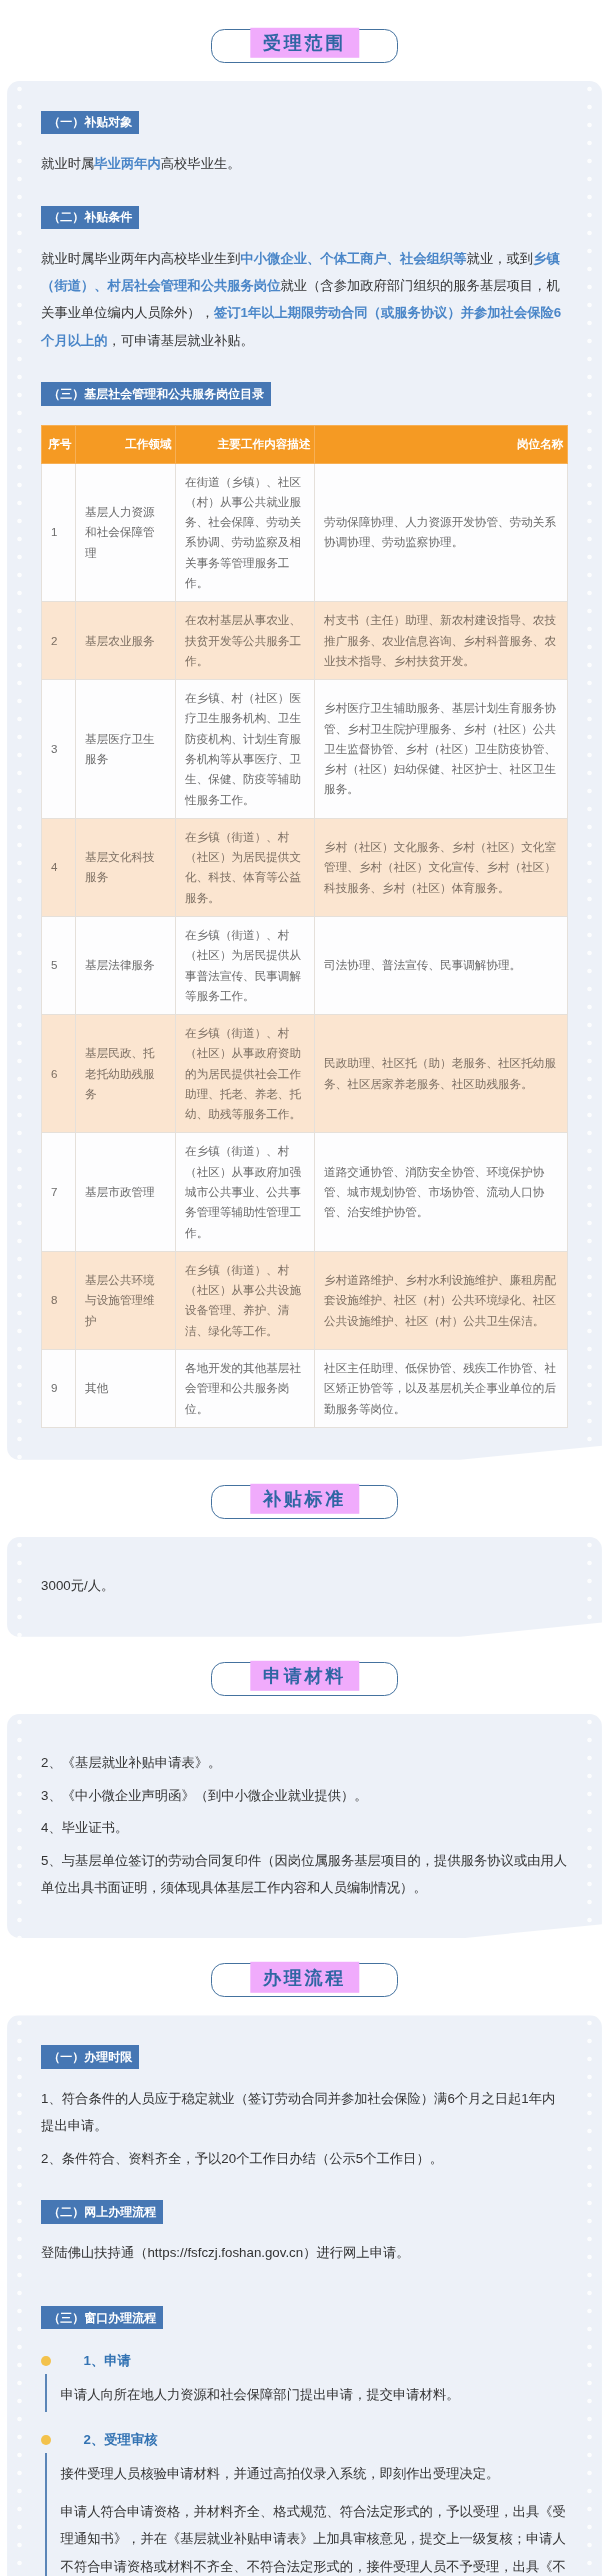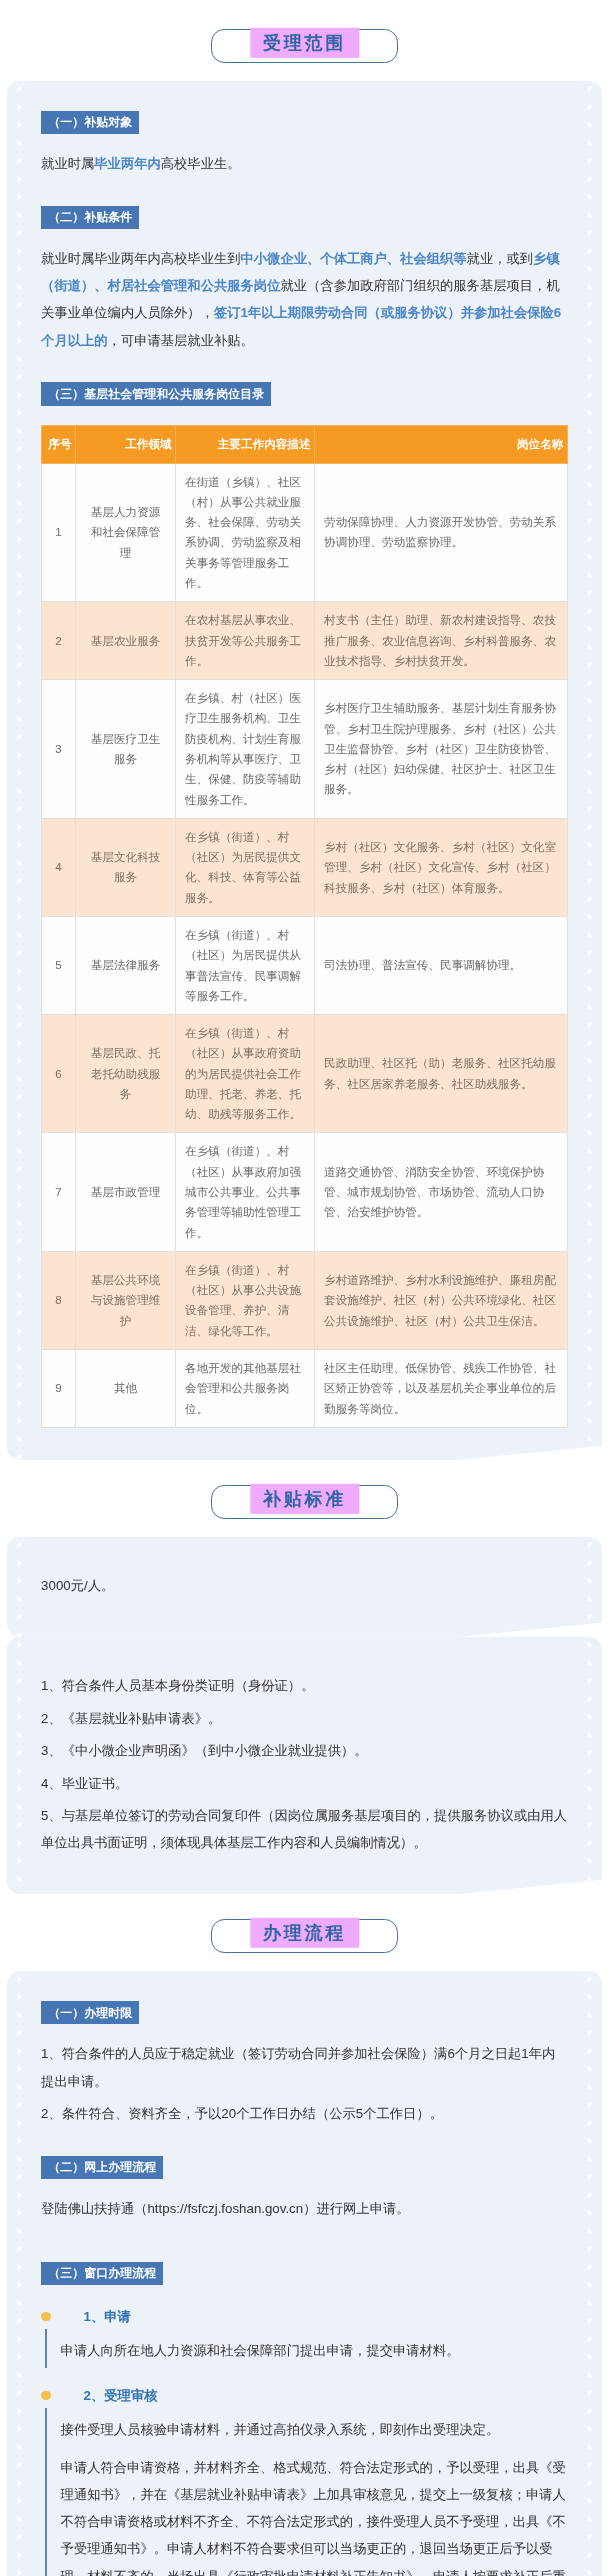--- a/index.html
+++ b/index.html
@@ -30,21 +30,21 @@
 
   .body{font-size:13.3px;line-height:2.05;color:#333;margin:5.3px 0;}
   .hl{color:#4a86c8;font-weight:bold;}
 
   
   table{width:100%;border-collapse:collapse;margin-top:9px;background:#fff;}
   th{background:#f59a23;color:#fff;font-size:11.6px;font-weight:bold;
     padding:10.7px 3.6px;border:0.9px solid #f7b055;text-align:right;}
   td{font-size:11.6px;color:#6a6a6a;padding:8px 9px;border:0.9px solid #e5e0da;
     line-height:1.75;background:#fdfdfe;vertical-align:middle;}
-  td.c{text-align:center;}
+  td.c{}
   tr.hl-row td{background:#fbe5d0;color:#7c6f63;}
 
   
   .timeline{margin-top:12.4px;}
   .step{position:relative;padding-left:19.5px;margin-bottom:23px;}
   .step:last-child{margin-bottom:3.6px;}
   .step-bullet{position:absolute;left:0;top:3.6px;width:9.8px;height:9.8px;border-radius:50%;
     background:#f3c24c;}
   .step-line{position:absolute;left:4.4px;top:21.3px;bottom:-3.6px;width:1.8px;background:#5b86b8;}
   .step-title{color:#3373b3;font-weight:bold;font-size:13.3px;margin:0 0 10.7px 23px;}
@@ -146,23 +146,27 @@
   <div class="badge-wrap">
     <div class="badge">
       <span class="badge-label">补贴标准</span>
     </div>
   </div>
 
   <div class="panel">
     <p class="body">3000元/人。</p>
   </div>
 
-
-  <div class="panel">
-      <p class="body">1、符合条件人员基本身份类证明（身份证）。</p>
+  <div class="badge-wrap">
+    <div class="badge">
+      <span class="badge-label">申请材料</span>
+    </div>
+  </div>
+
+  <div class="panel">
       <p class="body">2、《基层就业补贴申请表》。</p>
       <p class="body">3、《中小微企业声明函》（到中小微企业就业提供）。</p>
       <p class="body">4、毕业证书。</p>
       <p class="body">5、与基层单位签订的劳动合同复印件（因岗位属服务基层项目的，提供服务协议或由用人单位出具书面证明，须体现具体基层工作内容和人员编制情况）。</p>
     </div>
 
   <div class="badge-wrap">
     <div class="badge">
       <span class="badge-label">办理流程</span>
     </div>

